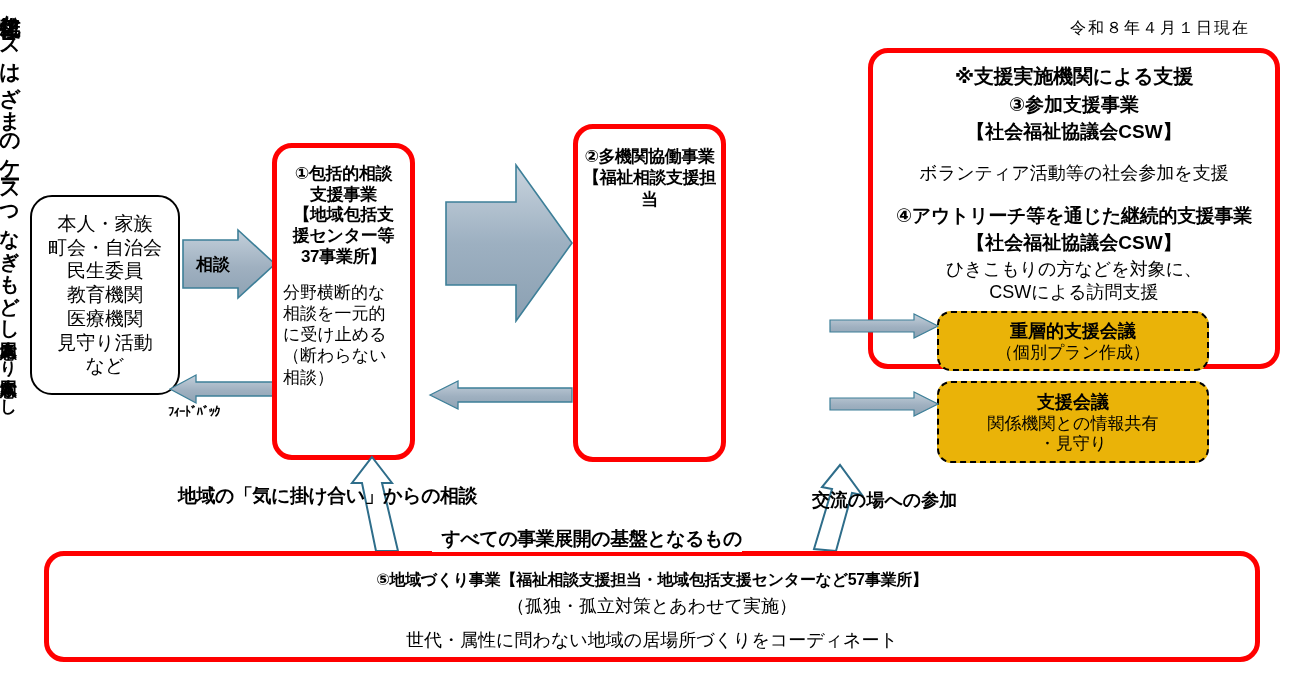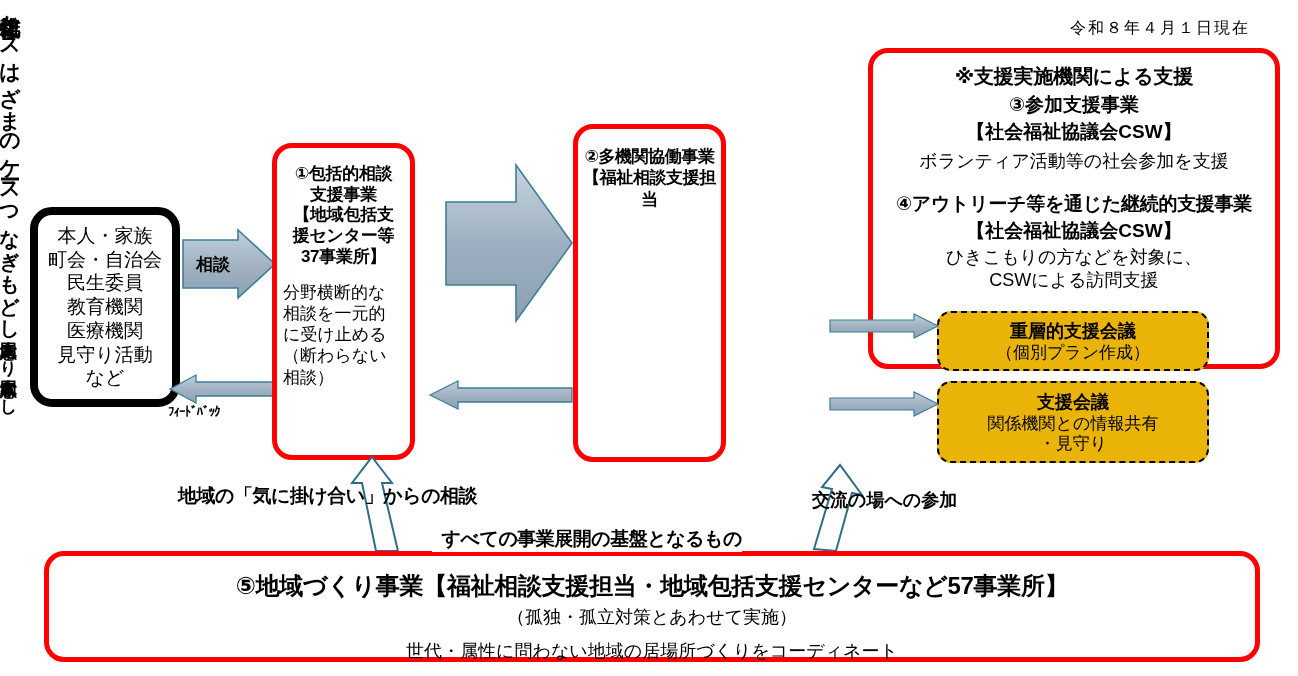--- a/index.html
+++ b/index.html
@@ -15,22 +15,22 @@
   .abs{position:absolute;box-sizing:border-box;}
 
   
   .date{
     left:1000px;top:18px;width:250px;
     font-size:16px;letter-spacing:2px;text-align:right;white-space:nowrap;
   }
 
   
   .srcbox{
-    left:30px;top:207px;width:150px;height:200px;
-    border:8px solid #000000;border-radius:22px;background:#fff;
+    left:30px;top:195px;width:150px;height:200px;
+    border:2px solid #000000;border-radius:22px;background:#fff;
     display:flex;align-items:center;justify-content:center;
   }
   .srcbox .inner{font-size:19px;line-height:1.25;text-align:center;white-space:pre-line;}
 
   
   .redbox{
     border:5px solid #FF0000;border-radius:20px;background:#fff;
   }
   #box1{left:272px;top:143px;width:143px;height:317px;}
   #box2{left:573px;top:124px;width:153px;height:338px;}
@@ -43,37 +43,37 @@
   #box1 .b-title{font-size:17px;line-height:1.22;margin:16px 4px 0 4px;letter-spacing:-0.3px;}
   #box1 .b-body{font-size:17px;line-height:1.25;margin:14px 6px 0 6px;white-space:pre-line;}
 
   #box2 .b-title{font-size:17px;line-height:1.25;margin:17px 2px 0 2px;letter-spacing:-0.4px;}
   #box2 .b-body{font-size:17.5px;line-height:1.3;margin:38px 8px 0 8px;white-space:pre-line;}
 
   
   #box3 .h1{font-size:20px;font-weight:bold;text-align:center;margin-top:10px;letter-spacing:-0.2px;}
   #box3 .h2{font-size:19px;font-weight:bold;text-align:center;margin-top:2px;}
   #box3 .h3{font-size:19px;font-weight:bold;text-align:center;margin-top:1px;}
-  #box3 .p1{font-size:18px;text-align:center;margin-top:4px;}
+  #box3 .p1{font-size:18px;text-align:center;margin-top:16px;}
   #box3 .h4{font-size:19px;font-weight:bold;text-align:center;margin-top:18px;letter-spacing:-0.3px;}
   #box3 .h5{font-size:19px;font-weight:bold;text-align:center;margin-top:1px;}
   #box3 .p2{font-size:18px;text-align:center;margin-top:2px;line-height:1.28;white-space:pre-line;}
 
   
   .dashbox{
     border:2.5px dashed #000;border-radius:14px;background:#eab308;
     display:flex;flex-direction:column;align-items:center;justify-content:center;
   }
   #dash1{left:937px;top:311px;width:272px;height:60px;}
   #dash2{left:937px;top:381px;width:272px;height:82px;}
   .dash-t{font-size:18px;font-weight:bold;text-align:center;}
   .dash-s{font-size:17px;text-align:center;line-height:1.2;white-space:pre-line;}
 
   
-  #box5 .t1{font-size:24px;font-weight:bold;text-align:center;margin-top:14px;letter-spacing:-0.3px;}
+  #box5 .t1{font-size:16px;font-weight:bold;text-align:center;margin-top:14px;letter-spacing:-0.3px;}
   #box5 .t2{font-size:18px;text-align:center;margin-top:3px;}
   #box5 .t3{font-size:18px;text-align:center;margin-top:10px;}
 
   
   .basecap{
     left:432px;top:526px;width:310px;height:26px;
     background:#fff;font-size:19px;font-weight:bold;text-align:right;
     letter-spacing:-0.5px;white-space:nowrap;
   }
 

